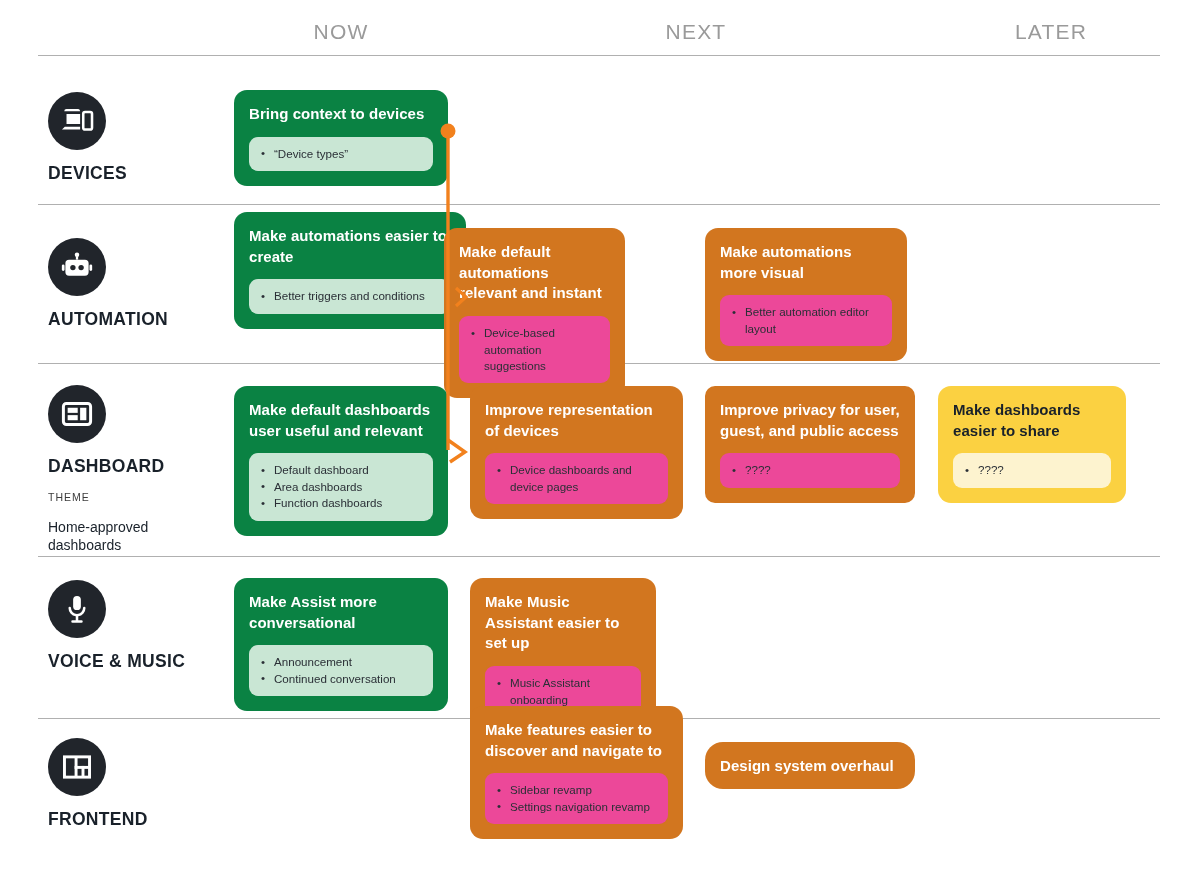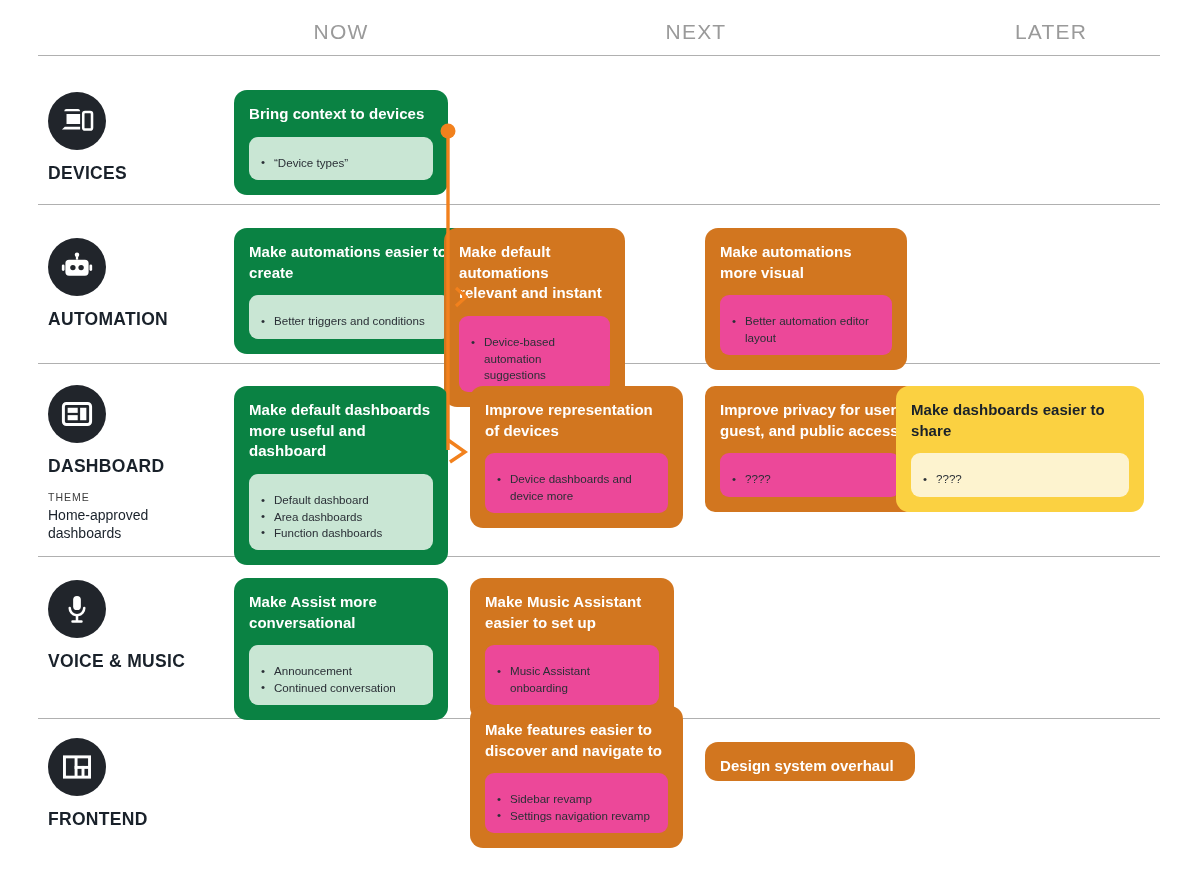--- a/index.html
+++ b/index.html
@@ -74,21 +74,21 @@
     white-space: nowrap;
   }
   .theme-kicker {
     margin-top: 14px;
     font-size: 10.5px;
     letter-spacing: 1px;
     color: #3c3c3c;
     font-weight: 400;
   }
   .theme-text {
-    margin-top: 3px;
+    margin-top: 15px;
     font-size: 14px;
     line-height: 1.32;
     color: #19212a;
   }
 
   
   .card {
     position: absolute;
     border-radius: 13px;
     box-sizing: border-box;
@@ -97,21 +97,21 @@
   .card-title {
     font-size: 15px;
     font-weight: bold;
     line-height: 1.38;
     color: #ffffff;
     letter-spacing: 0.05px;
   }
   .card.yellow .card-title { color: #19212a; }
   .card-list {
     margin: 12px 0 0 0;
-    padding: 18px 12px 9px 12px;
+    padding: 9px 12px 9px 12px;
     border-radius: 9px;
     list-style: none;
   }
   .card-list li {
     position: relative;
     padding-left: 13px;
     font-size: 11.6px;
     line-height: 1.42;
     color: #2a2f36;
   }
@@ -124,21 +124,21 @@
     color: #2a2f36;
   }
 
   .card.green  { background: #0a8243; }
   .card.green  .card-list { background: #c9e6d4; }
   .card.orange { background: #d2761f; }
   .card.orange .card-list { background: #ec4899; }
   .card.yellow { background: #fbd141; }
   .card.yellow .card-list { background: #fdf3cf; }
 
-  .card.no-list { padding-bottom: 4px; }
+  .card.no-list { padding-bottom: 12px; border-radius: 18px; }
 
   
   .connector { position: absolute; left: 0; top: 0; pointer-events: none; }
 </style>
 </head>
 <body>
 
 <div class="board">
 
   <div class="col-headers">
@@ -178,21 +178,21 @@
         <path d="M6.4 6.8h11.2A2.6 2.6 0 0 1 20.2 9.4v6.2a2.6 2.6 0 0 1-2.6 2.6H6.4a2.6 2.6 0 0 1-2.6-2.6V9.4A2.6 2.6 0 0 1 6.4 6.8z"></path>
         <circle cx="9.1" cy="12.4" r="1.9" fill="#21252b"></circle>
         <circle cx="14.9" cy="12.4" r="1.9" fill="#21252b"></circle>
         <rect x="1.3" y="10.2" width="1.9" height="4.6" rx="0.95"></rect>
         <rect x="20.8" y="10.2" width="1.9" height="4.6" rx="0.95"></rect>
       </svg>
     </div>
     <div class="row-title">AUTOMATION</div>
   </div>
 
-  <div class="card green" style="left:234px; top:228px; width:232px;">
+  <div class="card green" style="left:234px; top:212px; width:232px;">
     <div class="card-title">Make automations easier to create</div>
     <ul class="card-list">
       <li>Better triggers and conditions</li>
     </ul>
   </div>
 
   <div class="card orange" style="left:444px; top:228px; width:181px;">
     <div class="card-title">Make default automations relevant and instant</div>
     <ul class="card-list">
       <li>Device-based automation suggestions</li>
@@ -214,43 +214,43 @@
         <rect x="5.4" y="12.8" width="7.1" height="3.6" fill="#ffffff"></rect>
         <rect x="14.2" y="7.6" width="4.4" height="8.8" fill="#ffffff"></rect>
       </svg>
     </div>
     <div class="row-title">DASHBOARD</div>
     <div class="theme-kicker">THEME</div>
     <div class="theme-text">Home-approved dashboards</div>
   </div>
 
   <div class="card green" style="left:234px; top:386px; width:214px;">
-    <div class="card-title">Make default dashboards more useful and dashboard</div>
+    <div class="card-title">Make default dashboards user useful and relevant</div>
     <ul class="card-list">
       <li>Default dashboard</li>
       <li>Area dashboards</li>
       <li>Function dashboards</li>
     </ul>
   </div>
 
   <div class="card orange" style="left:470px; top:386px; width:213px;">
     <div class="card-title">Improve representation of devices</div>
     <ul class="card-list">
-      <li>Device dashboards and device more</li>
+      <li>Device dashboards and device pages</li>
     </ul>
   </div>
 
   <div class="card orange" style="left:705px; top:386px; width:210px;border-radius:10px;">
     <div class="card-title">Improve privacy for user, guest, and public access</div>
     <ul class="card-list">
       <li>????</li>
     </ul>
   </div>
 
-  <div class="card yellow" style="left:896px; top:386px; width:248px;">
+  <div class="card yellow" style="left:938px; top:386px; width:188px;">
     <div class="card-title">Make dashboards easier to share</div>
     <ul class="card-list">
       <li>????</li>
     </ul>
   </div>
 
   <div class="row-label" style="top:580px">
     <div class="row-icon">
       <svg width="32" height="32" viewBox="0 0 24 24" fill="#ffffff">
         <rect x="9.1" y="2.2" width="5.8" height="10.6" rx="2.9"></rect>
@@ -261,21 +261,21 @@
   </div>
 
   <div class="card green" style="left:234px; top:578px; width:214px;">
     <div class="card-title">Make Assist more conversational</div>
     <ul class="card-list">
       <li>Announcement</li>
       <li>Continued conversation</li>
     </ul>
   </div>
 
-  <div class="card orange" style="left:470px; top:578px; width:204px;">
+  <div class="card orange" style="left:470px; top:578px; width:186px;">
     <div class="card-title">Make Music Assistant easier to set up</div>
     <ul class="card-list">
       <li>Music Assistant onboarding</li>
     </ul>
   </div>
 
   <div class="row-label" style="top:738px">
     <div class="row-icon">
       <svg width="32" height="32" viewBox="0 0 24 24">
         <rect x="2.6" y="4.4" width="18.8" height="15.2" fill="none" stroke="#ffffff" stroke-width="2.2"></rect>

